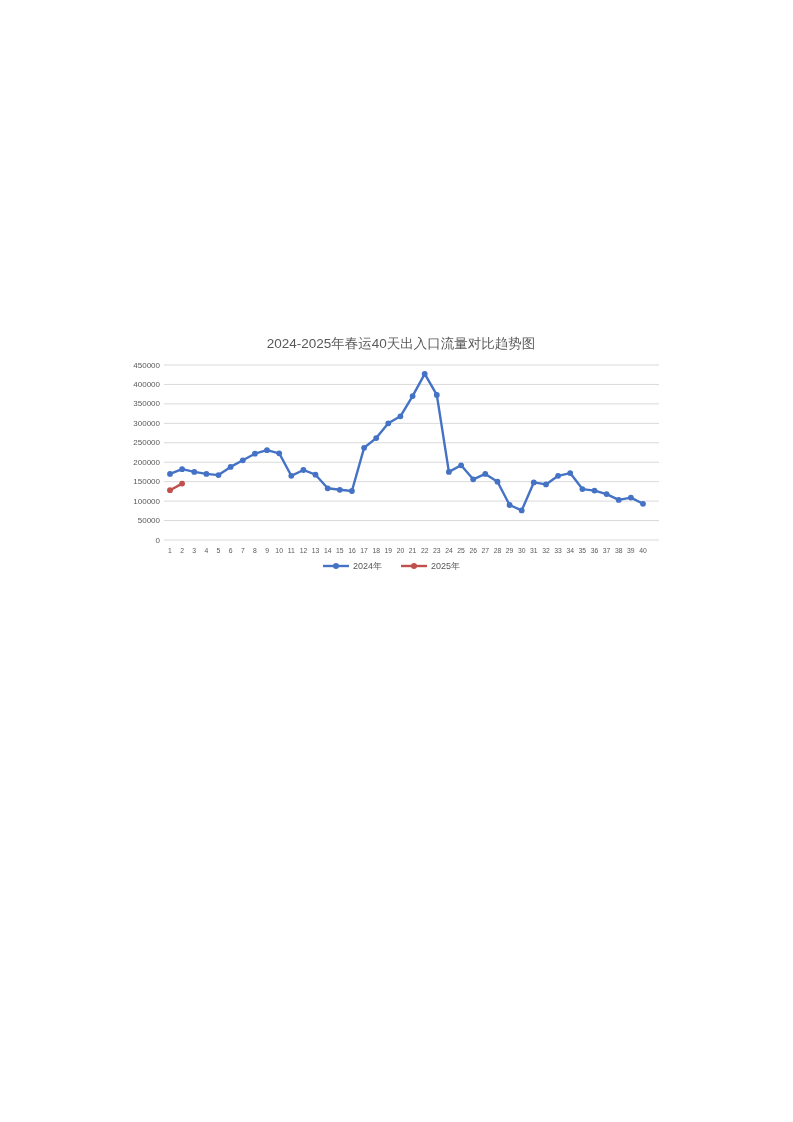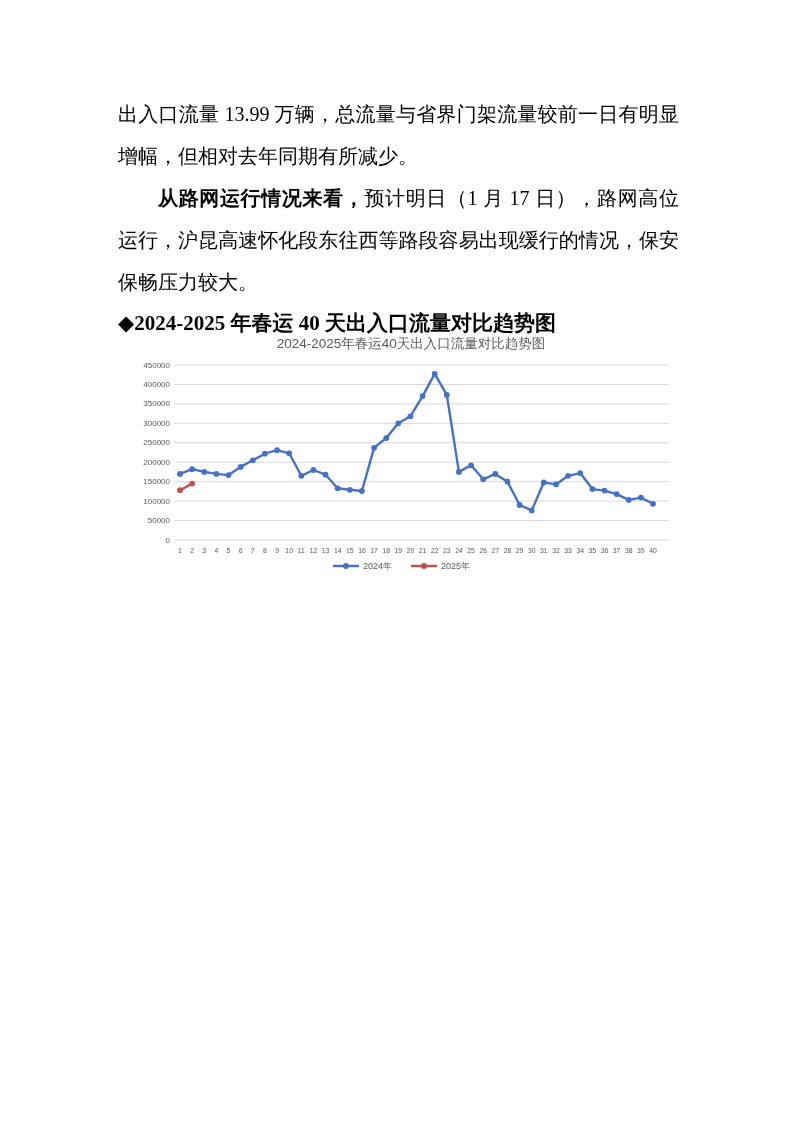--- a/index.html
+++ b/index.html
@@ -38,39 +38,34 @@
   .doc-heading {
     margin: 2px 0 0 0;
     font-size: 21px;
     font-weight: bold;
     text-align: center;
     line-height: 40px;
     white-space: nowrap;
   }
   .chart-wrap {
     position: absolute;
-    left: 126px;
+    left: 116px;
     top: 332px;
     width: 570px;
     height: 255px;
   }
   .chart-wrap svg {
     display: block;
   }
 </style>
 </head>
 <body>
 
 <div class="page">
 
-  <div class="doc-text">
-    <p>出入口流量 13.99 万辆，总流量与省界门架流量较前一日有明显增幅，但相对去年同期有所减少。</p>
-    <p class="para-indent"><span class="bold-lead">从路网运行情况来看，</span><span>预计明日（1 月 17 日），路网高位运行，沪昆高速怀化段东往西等路段容易出现缓行的情况，保安保畅压力较大。</span></p>
-    <p class="doc-heading">◆2024-2025 年春运 40 天出入口流量对比趋势图</p>
-  </div>
 
   <div class="chart-wrap">
     <svg id="trend-chart-svg" width="570" height="255" viewBox="0 0 570 255">
         <text x="285" y="16" text-anchor="middle" font-size="13.5" fill="#595959" font-family="&quot;Liberation Sans&quot;,&quot;DejaVu Sans&quot;,sans-serif">2024-2025年春运40天出入口流量对比趋势图</text>
         <line x1="48" y1="208" x2="543" y2="208" stroke="#d9d9d9" stroke-width="1"></line>
         <text x="44" y="210.5" text-anchor="end" font-size="8" fill="#595959" font-family="&quot;Liberation Sans&quot;,&quot;DejaVu Sans&quot;,sans-serif">0</text>
         <line x1="48" y1="188.55555555555554" x2="543" y2="188.55555555555554" stroke="#d9d9d9" stroke-width="1"></line>
         <text x="44" y="191.05555555555554" text-anchor="end" font-size="8" fill="#595959" font-family="&quot;Liberation Sans&quot;,&quot;DejaVu Sans&quot;,sans-serif">50000</text>
         <line x1="48" y1="169.11111111111111" x2="543" y2="169.11111111111111" stroke="#d9d9d9" stroke-width="1"></line>
         <text x="44" y="171.61111111111111" text-anchor="end" font-size="8" fill="#595959" font-family="&quot;Liberation Sans&quot;,&quot;DejaVu Sans&quot;,sans-serif">100000</text>

